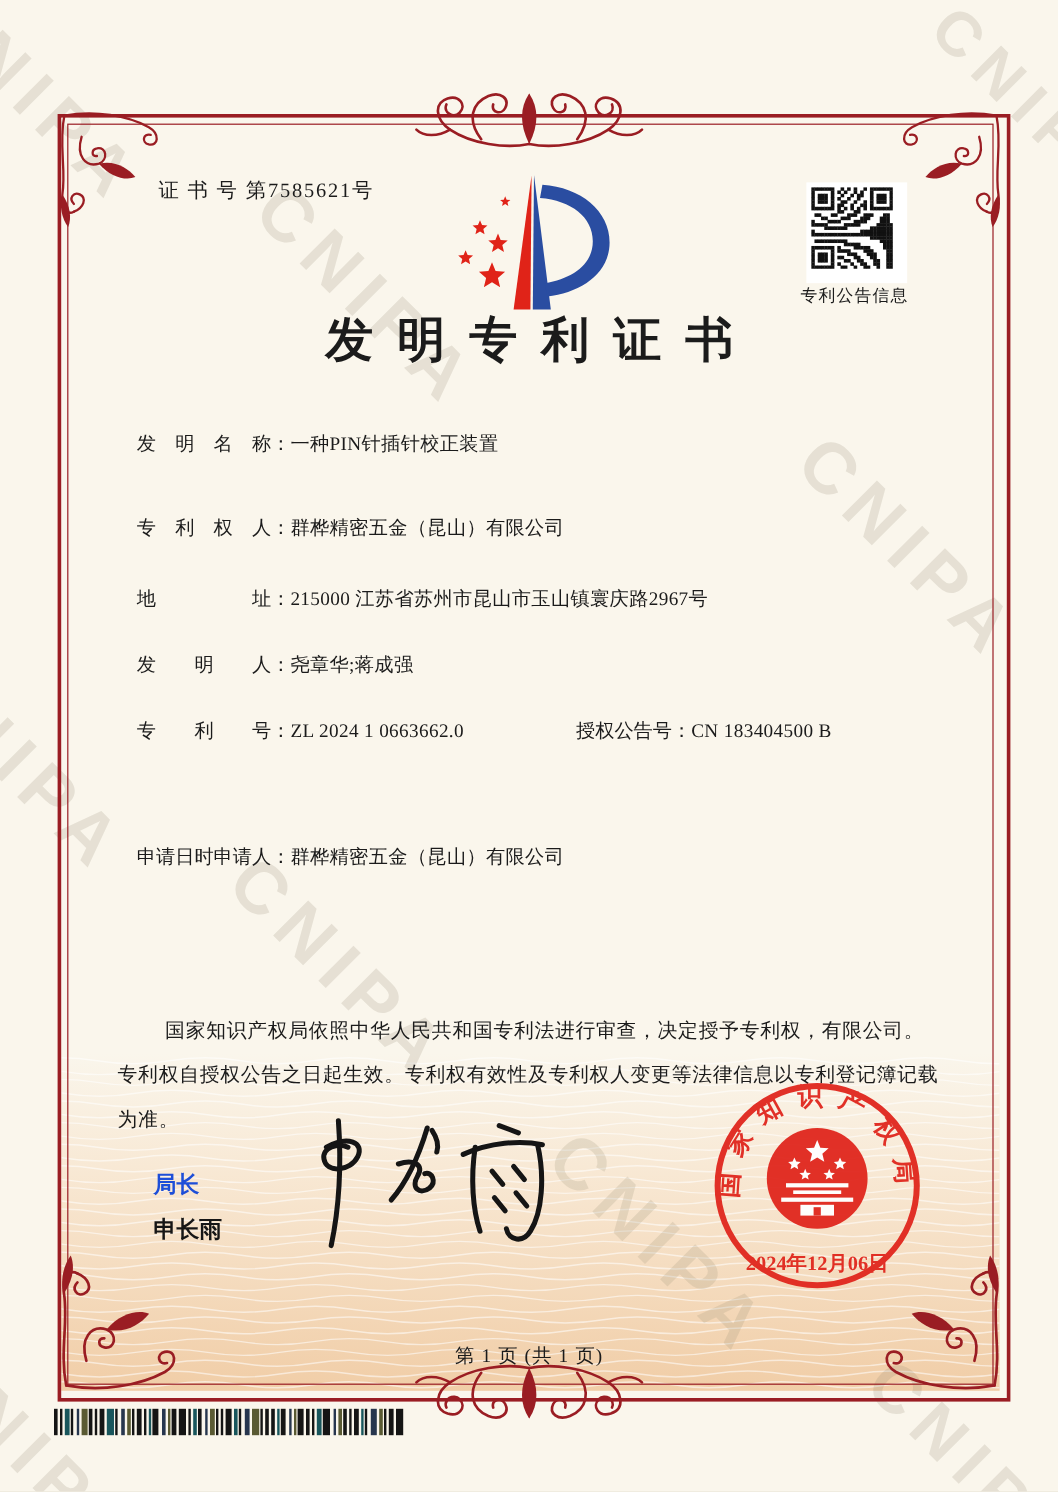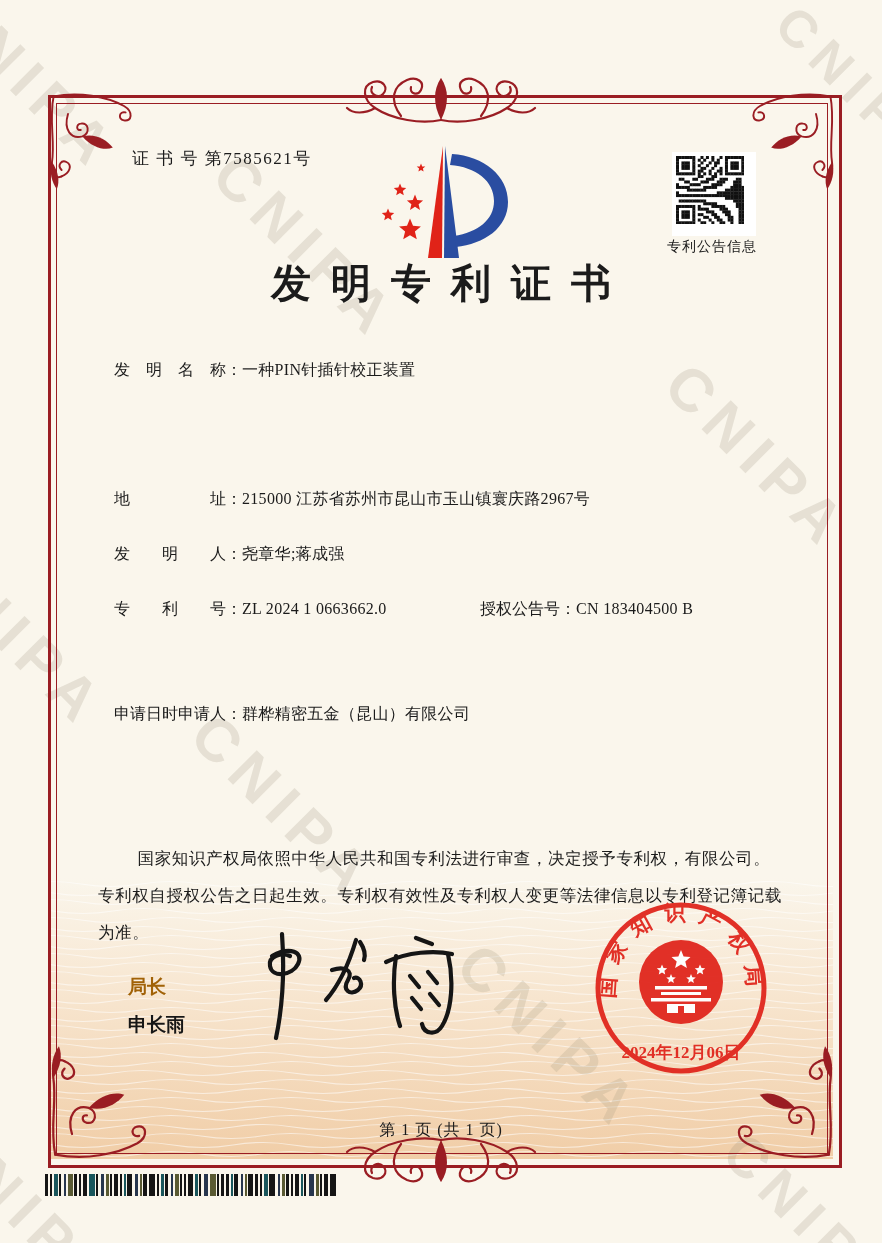--- a/index.html
+++ b/index.html
@@ -31,21 +31,21 @@
   .row .val{letter-spacing:0.3px;}
   .col1{display:inline-block;width:366px;}
   .r1{top:360px}.r2{top:430px}.r3{top:489px}.r4{top:544px}
   .r5{top:599px}.r6{top:651px}.r7{top:704px}.r8{top:758px}
   
   .statement{position:absolute;left:98px;right:98px;top:840px;font-size:16.5px;line-height:37px;
              letter-spacing:0.6px;z-index:4;}
   .statement .l1{text-indent:2.4em;}
   
   .sig-title{position:absolute;left:128px;top:974px;font-family:"Liberation Sans","DejaVu Sans",sans-serif;
-             font-weight:700;font-size:19px;z-index:4;color:#a16207;}
+             font-weight:700;font-size:19px;z-index:4;color:#1d4ed8;}
   .sig-name{position:absolute;left:128px;top:1012px;font-family:"Liberation Sans","DejaVu Sans",sans-serif;
             font-weight:700;font-size:19px;z-index:4;color:#161616;}
   .sig-svg{position:absolute;left:238px;top:926px;z-index:4;}
   .seal{position:absolute;left:591px;top:898px;z-index:5;opacity:0.94;}
   
   .pageinfo{position:absolute;left:0;right:0;top:1120px;text-align:center;font-size:16px;z-index:4;letter-spacing:1px;}
   .barcode{position:absolute;left:45px;top:1174px;width:292px;height:22px;z-index:4;}
   .barcode .bar{position:absolute;top:0;height:22px;}
   .defs{position:absolute;width:0;height:0;}
 </style>
@@ -481,20 +481,23 @@
         <rect x="65.28" y="65.28" width="3" height="3" fill="#111"></rect>
       </svg>
   </div>
   <div class="qrlabel">专利公告信息</div>
 
   <div class="title">发明专利证书</div>
 
   <div class="row r1">
     <span class="lab">发　明　名　称：</span><span class="val">一种PIN针插针校正装置</span>
   </div>
+  <div class="row r2">
+    <span class="lab">专　利　权　人：</span><span class="val">群桦精密五金（昆山）有限公司</span>
+  </div>
   <div class="row r3">
     <span class="lab">地　　　　　址：</span><span class="val">215000 江苏省苏州市昆山市玉山镇寰庆路2967号</span>
   </div>
   <div class="row r4">
     <span class="lab">发　　明　　人：</span><span class="val">尧章华;蒋成强</span>
   </div>
   <div class="row r5">
     <span class="col1"><span>专　　利　　号：</span><span class="val">ZL 2024 1 0663662.0</span></span><span><span>授权公告号：</span><span class="val">CN 183404500 B</span></span>
   </div>
   <div class="row r7">

